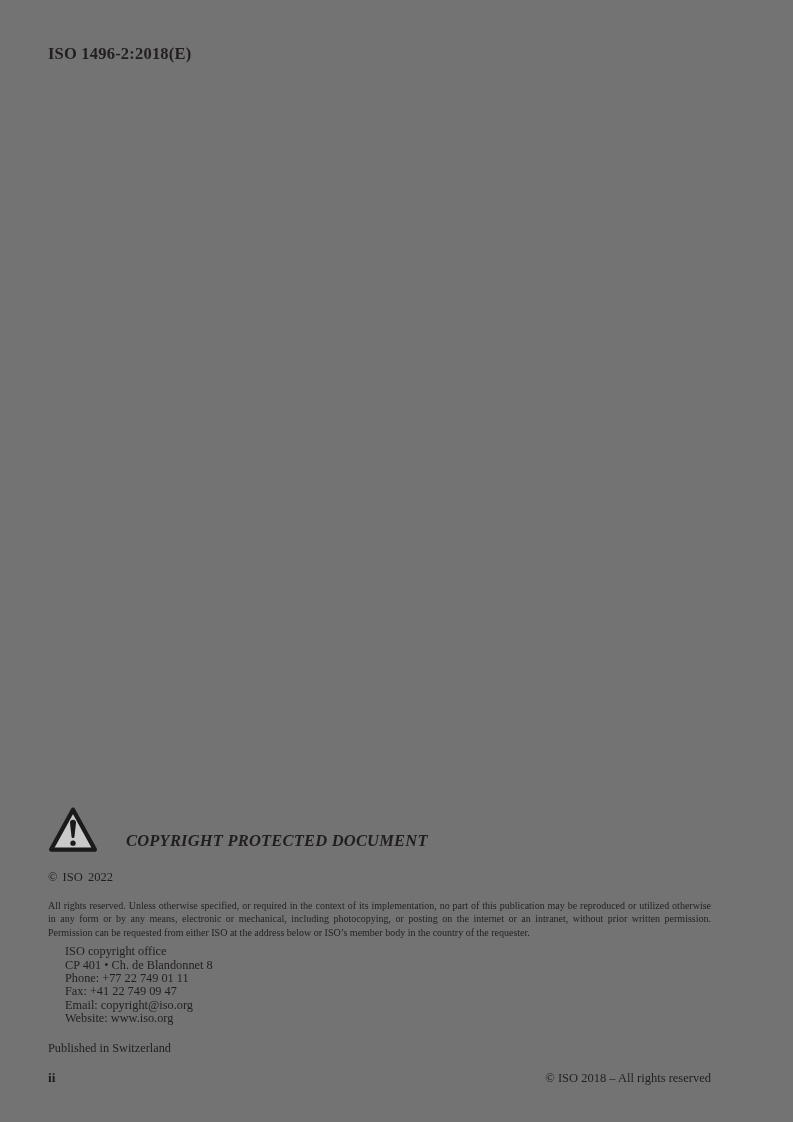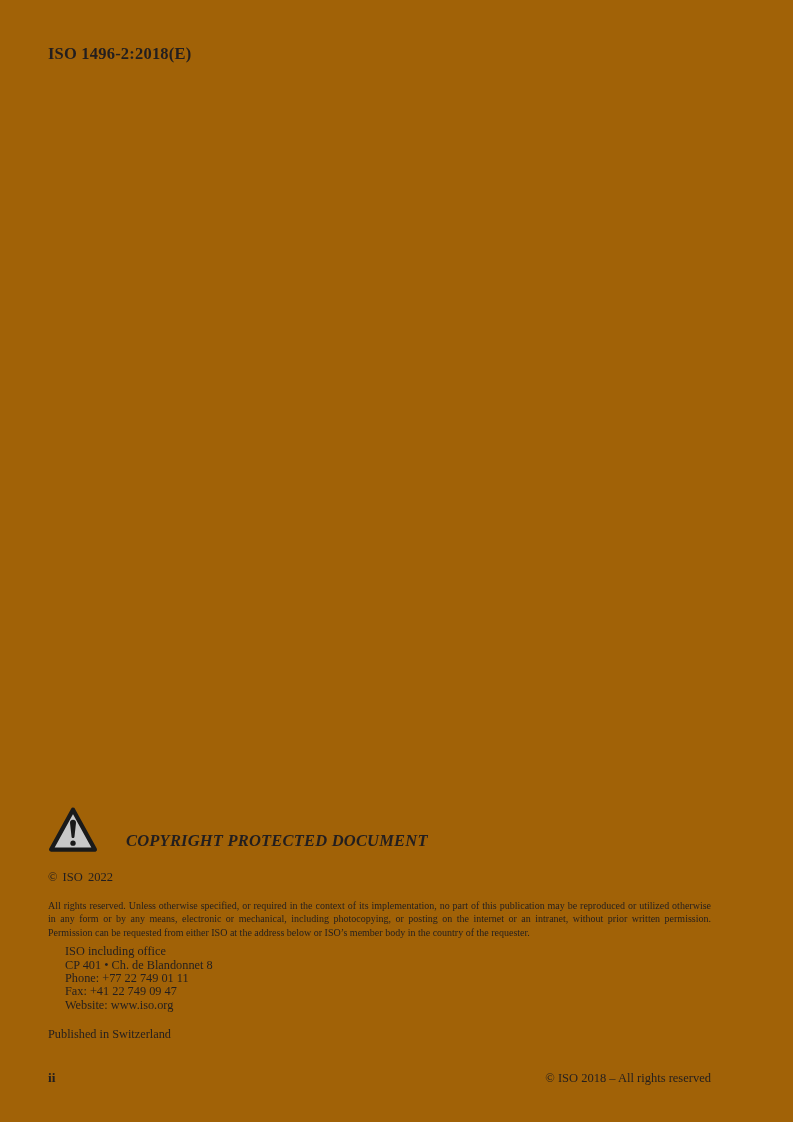--- a/index.html
+++ b/index.html
@@ -1,21 +1,21 @@
 <!DOCTYPE html>
 <html><head>
 <meta charset="utf-8">
 <style>
   * { margin: 0; padding: 0; box-sizing: border-box; }
   html, body { background: #ffffff; }
   .page {
     position: relative;
     width: 793px;
     height: 1122px;
-    background: #a16207;
+    background: #737373;
     font-family: "Liberation Serif", "DejaVu Serif", serif;
     color: #221e1f;
     overflow: hidden;
   }
   .doc-header {
     position: absolute;
     left: 48px;
     top: 44px;
     font-size: 16.5px;
     font-weight: bold;
@@ -94,24 +94,25 @@
         </svg>
       </span>
       <span class="cpd-title">COPYRIGHT PROTECTED DOCUMENT</span>
     </div>
 
     <div class="copyright-notice">© ISO 2022</div>
 
     <div class="copyright-body">All rights reserved. Unless otherwise specified, or required in the context of its implementation, no part of this publication may be reproduced or utilized otherwise in any form or by any means, electronic or mechanical, including photocopying, or posting on the internet or an intranet, without prior written permission. Permission can be requested from either ISO at the address below or ISO’s member body in the country of the requester.</div>
 
     <div class="address-block">
-      <span class="address-line">ISO including office</span>
+      <span class="address-line">ISO copyright office</span>
       <span class="address-line">CP 401 • Ch. de Blandonnet 8</span>
       <span class="address-line">Phone: +77 22 749 01 11</span>
       <span class="address-line">Fax: +41 22 749 09 47</span>
+      <span class="address-line">Email: copyright@iso.org</span>
       <span class="address-line">Website: www.iso.org</span>
     </div>
 
     <div class="published-line">Published in Switzerland</div>
 
   </div>
 
   <div class="doc-footer">
     <span class="page-number">ii</span>
     <span class="footer-copyright">© ISO 2018 – All rights reserved</span>

